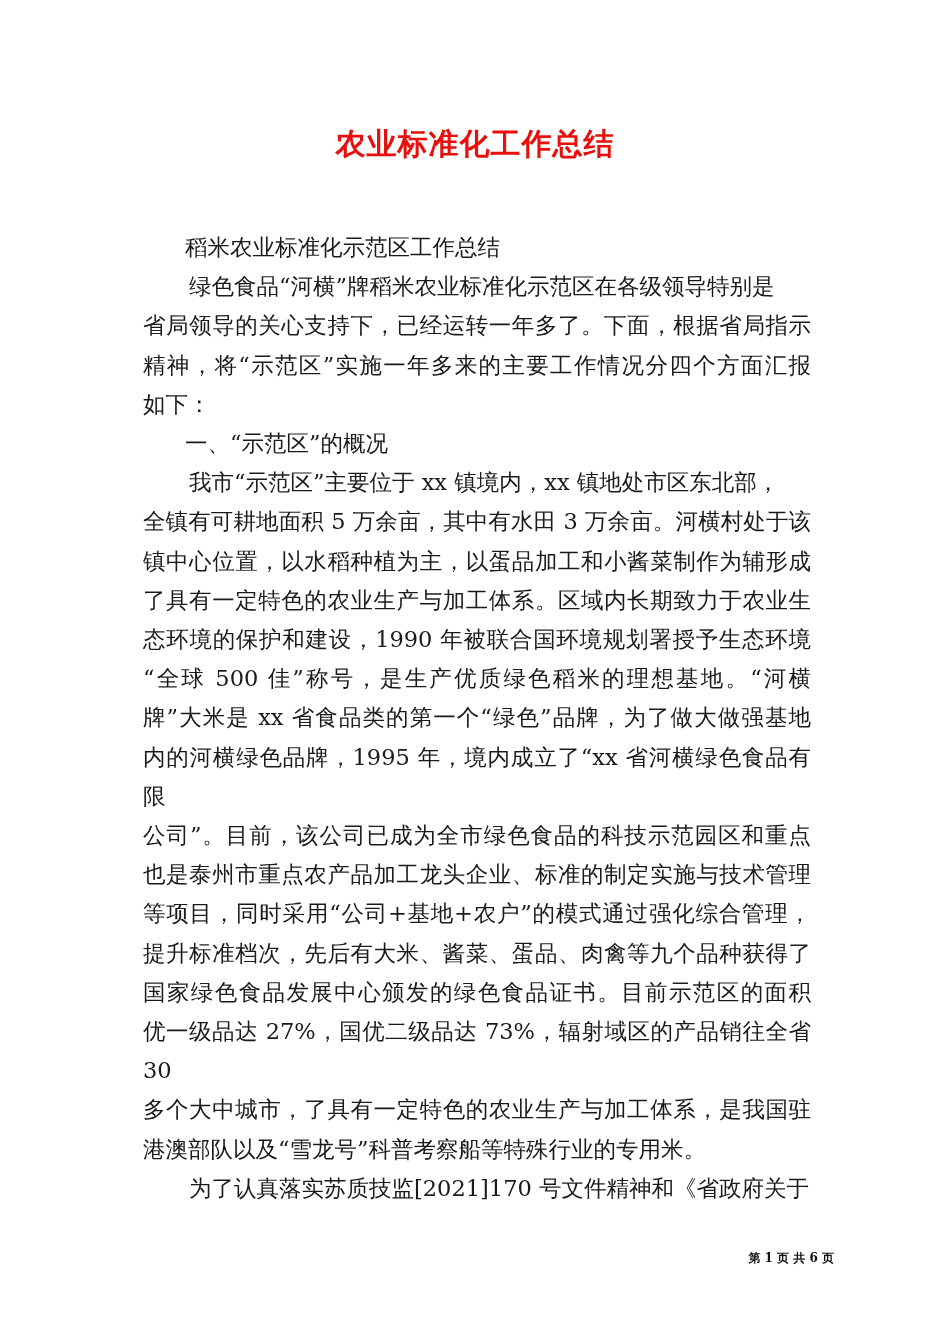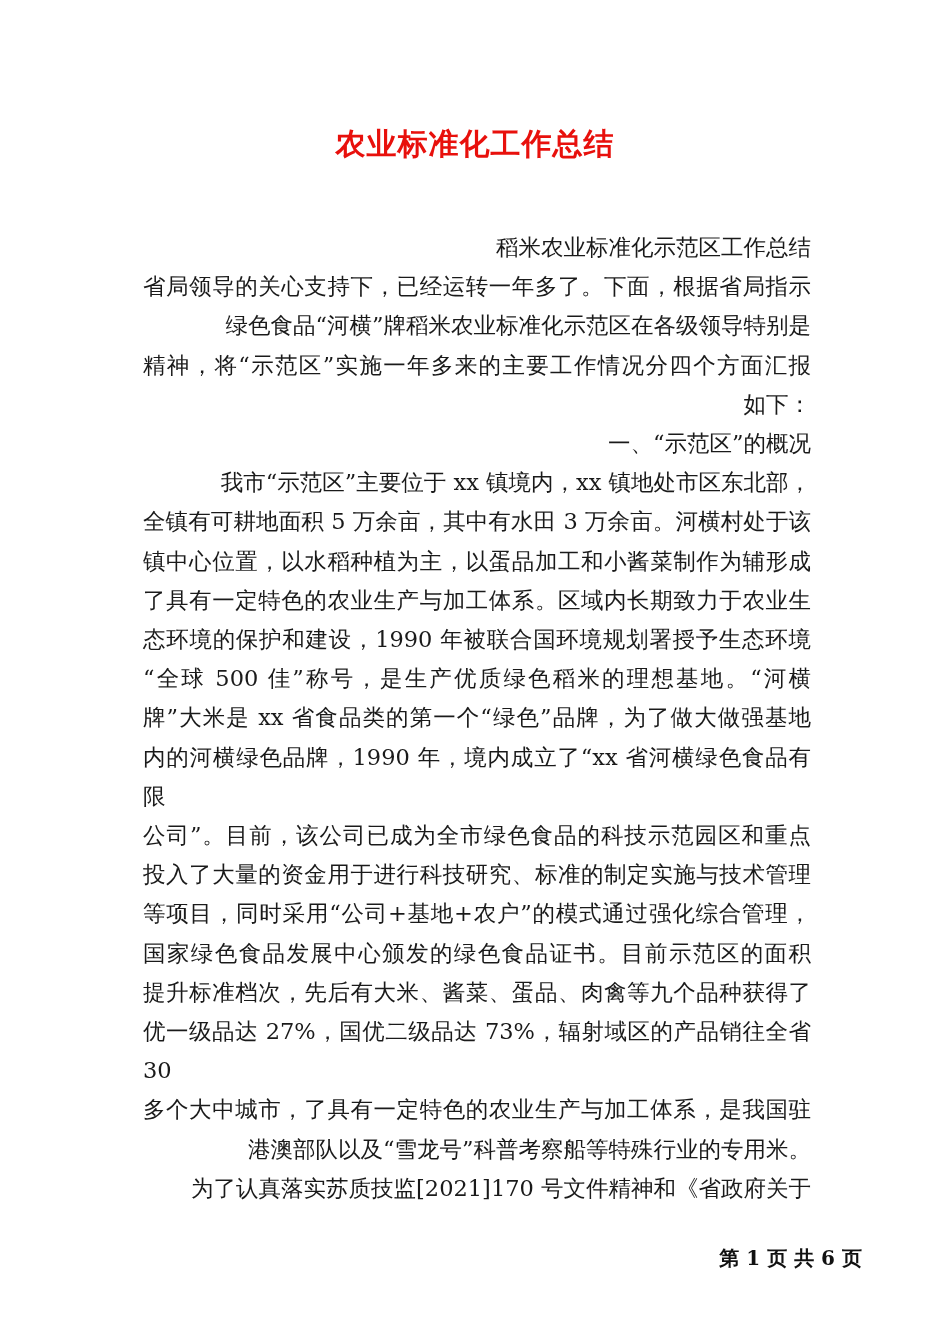--- a/index.html
+++ b/index.html
@@ -39,74 +39,74 @@
     top: 228px;
     left: 143px;
     width: 668px;
   }
   .line {
     font-size: 22.5px;
     line-height: 39.2px;
     color: #1a1a1a;
     white-space: nowrap;
     letter-spacing: 0px;
-    text-align: right;
+    text-align: left;
   }
   .line.indent-1 { padding-left: 42px; }
   .line.indent-2 { padding-left: 46px; }
   .line.justify {
     white-space: normal;
     text-align: justify;
     text-align-last: justify;
   }
 
   
   .footer {
     position: absolute;
     top: 1247px;
     left: 0;
     width: 950px;
-    padding-right: 88px;
+    padding-right: 116px;
     box-sizing: border-box;
     text-align: right;
     font-family: "DejaVu Serif", "Liberation Serif", serif;
     font-weight: bold;
-    font-size: 20px;
+    font-size: 12px;
     line-height: 22px;
     color: #111111;
     white-space: nowrap;
   }
 </style>
 </head>
 <body>
 
 <div class="page">
 
   <div class="doc-title">农业标准化工作总结</div>
 
   <div class="body-block">
     <div class="line indent-1">稻米农业标准化示范区工作总结</div>
+    <div class="line indent-2">绿色食品“河横”牌稻米农业标准化示范区在各级领导特别是</div>
     <div class="line justify">省局领导的关心支持下，已经运转一年多了。下面，根据省局指示</div>
-    <div class="line indent-2">绿色食品“河横”牌稻米农业标准化示范区在各级领导特别是</div>
     <div class="line justify">精神，将“示范区”实施一年多来的主要工作情况分四个方面汇报</div>
     <div class="line">如下：</div>
     <div class="line indent-1">一、“示范区”的概况</div>
     <div class="line indent-2">我市“示范区”主要位于 xx 镇境内，xx 镇地处市区东北部，</div>
     <div class="line justify">全镇有可耕地面积 5 万余亩，其中有水田 3 万余亩。河横村处于该</div>
     <div class="line justify">镇中心位置，以水稻种植为主，以蛋品加工和小酱菜制作为辅形成</div>
     <div class="line justify">了具有一定特色的农业生产与加工体系。区域内长期致力于农业生</div>
     <div class="line justify">态环境的保护和建设，1990 年被联合国环境规划署授予生态环境</div>
     <div class="line justify">“全球 500 佳”称号，是生产优质绿色稻米的理想基地。“河横</div>
     <div class="line justify">牌”大米是 xx 省食品类的第一个“绿色”品牌，为了做大做强基地</div>
-    <div class="line justify">内的河横绿色品牌，1990 年，境内成立了“xx 省河横绿色食品有限</div>
+    <div class="line justify">内的河横绿色品牌，1995 年，境内成立了“xx 省河横绿色食品有限</div>
     <div class="line justify">公司”。目前，该公司已成为全市绿色食品的科技示范园区和重点</div>
-    <div class="line justify">投入了大量的资金用于进行科技研究、标准的制定实施与技术管理</div>
+    <div class="line justify">也是泰州市重点农产品加工龙头企业、标准的制定实施与技术管理</div>
     <div class="line justify">等项目，同时采用“公司+基地+农户”的模式通过强化综合管理，</div>
+    <div class="line justify">提升标准档次，先后有大米、酱菜、蛋品、肉禽等九个品种获得了</div>
     <div class="line justify">国家绿色食品发展中心颁发的绿色食品证书。目前示范区的面积</div>
-    <div class="line justify">提升标准档次，先后有大米、酱菜、蛋品、肉禽等九个品种获得了</div>
     <div class="line justify">优一级品达 27%，国优二级品达 73%，辐射域区的产品销往全省 30</div>
     <div class="line justify">多个大中城市，了具有一定特色的农业生产与加工体系，是我国驻</div>
     <div class="line">港澳部队以及“雪龙号”科普考察船等特殊行业的专用米。</div>
     <div class="line indent-2">为了认真落实苏质技监[2021]170 号文件精神和《省政府关于</div>
   </div>
 
   <div class="footer">第 1 页 共 6 页</div>
 
 </div>
 

